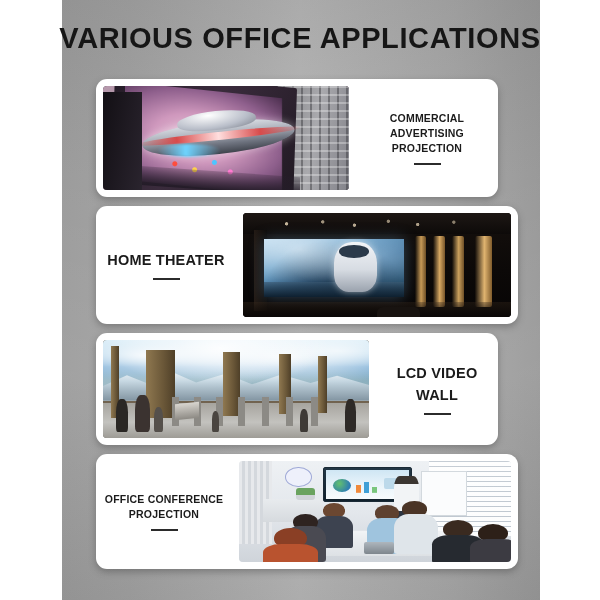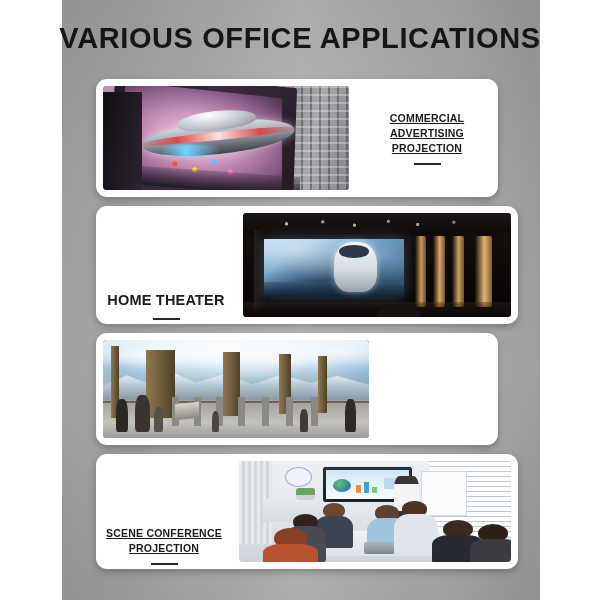--- a/index.html
+++ b/index.html
@@ -64,21 +64,21 @@
   .card {
     position: absolute;
     background: #ffffff;
     border-radius: 11px;
     box-shadow: 0 3px 7px rgba(60,60,60,0.40);
     overflow: hidden;
     display: flex;
     z-index: 4;
   }
   .card.img-left  { flex-direction: row; }
-  .card.img-right { flex-direction: row-reverse; align-items: flex-end; }
+  .card.img-right { flex-direction: row-reverse; }
 
   .card-photo {
     position: relative;
     margin: 7px;
     border-radius: 4px;
     overflow: hidden;
     flex: 0 0 auto;
   }
 
   .card-text {
@@ -89,21 +89,21 @@
     justify-content: center;
     padding: 4px 8px;
   }
   .card-label {
     text-align: center;
     color: #1b1b1b;
     font-weight: bold;
     line-height: 1.45;
     letter-spacing: 0.2px;
   }
-  .card-label.small { font-size: 10.5px; text-decoration: underline; }
+  .card-label.small { font-size: 10.5px; }
   .card-label.big   { font-size: 14.5px; }
   .accent-rule {
     width: 27px;
     height: 2px;
     background: #2b2b2b;
     margin-top: 7px;
   }
 
   
   #card-1 { left: 96px; top: 79px;  width: 402px; height: 118px; }
@@ -513,20 +513,24 @@
       <div class="pillar pl4"></div>
       <div class="pillar pl5"></div>
       <div class="gates"></div>
       <div class="kiosk"></div>
       <div class="person pr1"></div>
       <div class="person pr2"></div>
       <div class="person pr3"></div>
       <div class="person pr4"></div>
       <div class="person pr5"></div>
       <div class="person pr6"></div>
+    </div>
+    <div class="card-text">
+      <div class="card-label big">LCD VIDEO WALL</div>
+      <div class="accent-rule"></div>
     </div>
   </div>
 
   <div class="card img-right" id="card-4">
     <div class="card-photo ph4" id="photo-4">
       <div class="room"></div>
       <div class="window"></div>
       <div class="curtain"></div>
       <div class="clock"></div>
       <div class="cabinet"></div>
@@ -552,20 +556,20 @@
       <div class="laptop"></div>
       <div class="head h6"></div>
       <div class="body b6"></div>
       <div class="head h7"></div>
       <div class="body b7"></div>
       <div class="head h3"></div>
       <div class="body b3"></div>
     </div>
     <div class="card-text">
       <div class="card-label small">
-        <span>SCENE CONFERENCE</span><br>
+        <span>OFFICE CONFERENCE</span><br>
         <span>PROJECTION</span>
       </div>
       <div class="accent-rule"></div>
     </div>
   </div>
 
 </div>
 
 </body></html>

